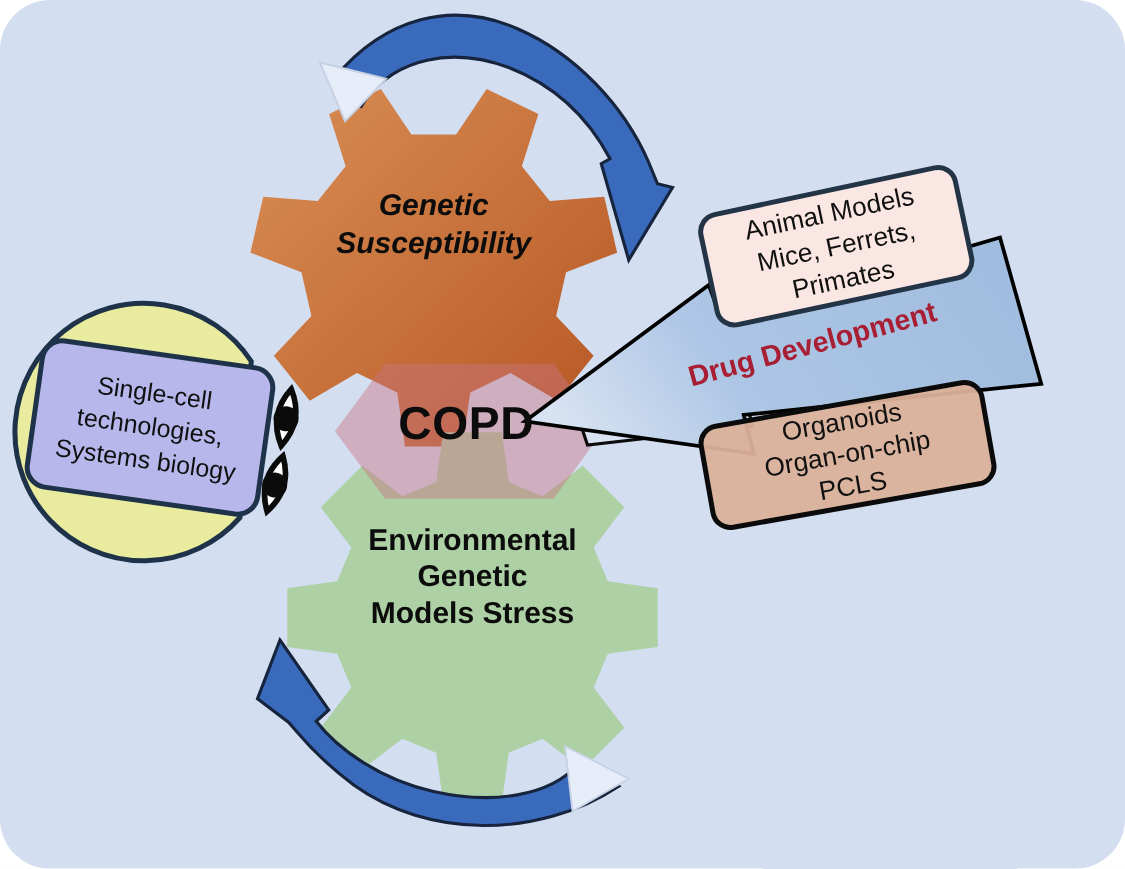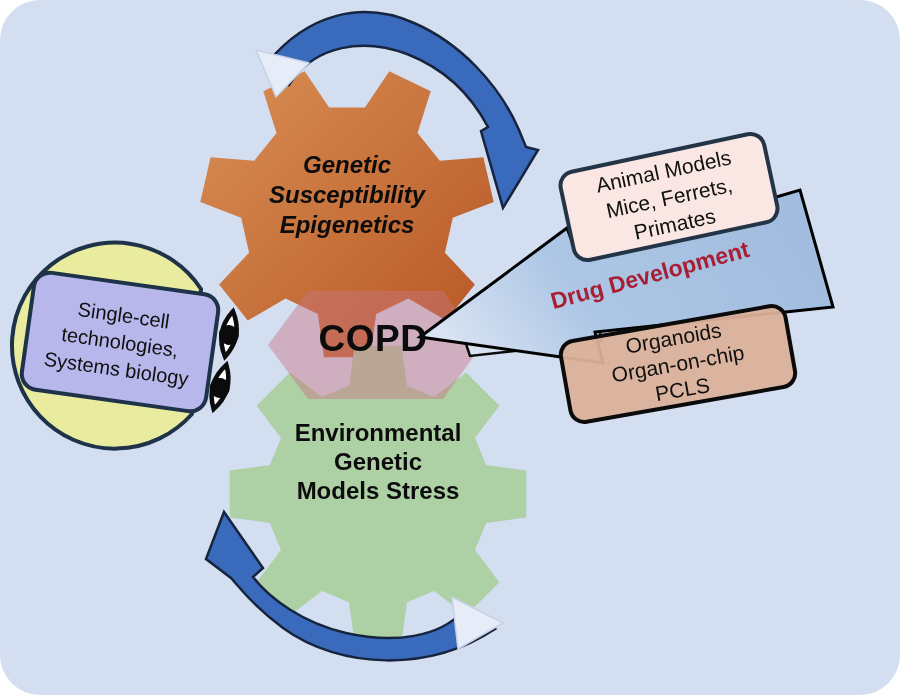--- a/index.html
+++ b/index.html
@@ -74,21 +74,20 @@
     </g>
 
     <polygon points="462,332 594,309 602,341 470,356" fill="#d8e2f1" stroke="#0b0b0b" stroke-width="2.5"></polygon>
 
     <polygon points="420,337 567,228 577,255 800,190 833,307 595,332 603,363" fill="url(#gDrug)" stroke="#000000" stroke-width="3"></polygon>
   </svg>
 
   <div class="lbl gear-label genetic-label">
     <div>Genetic</div>
     <div>Susceptibility</div>
-    <div>Epigenetics</div>
   </div>
 
   <div class="lbl gear-label environment-label">
     <div>Environmental</div>
     <div>Genetic</div>
     <div>Models Stress</div>
   </div>
 
   <div class="lbl copd">COPD</div>
 

